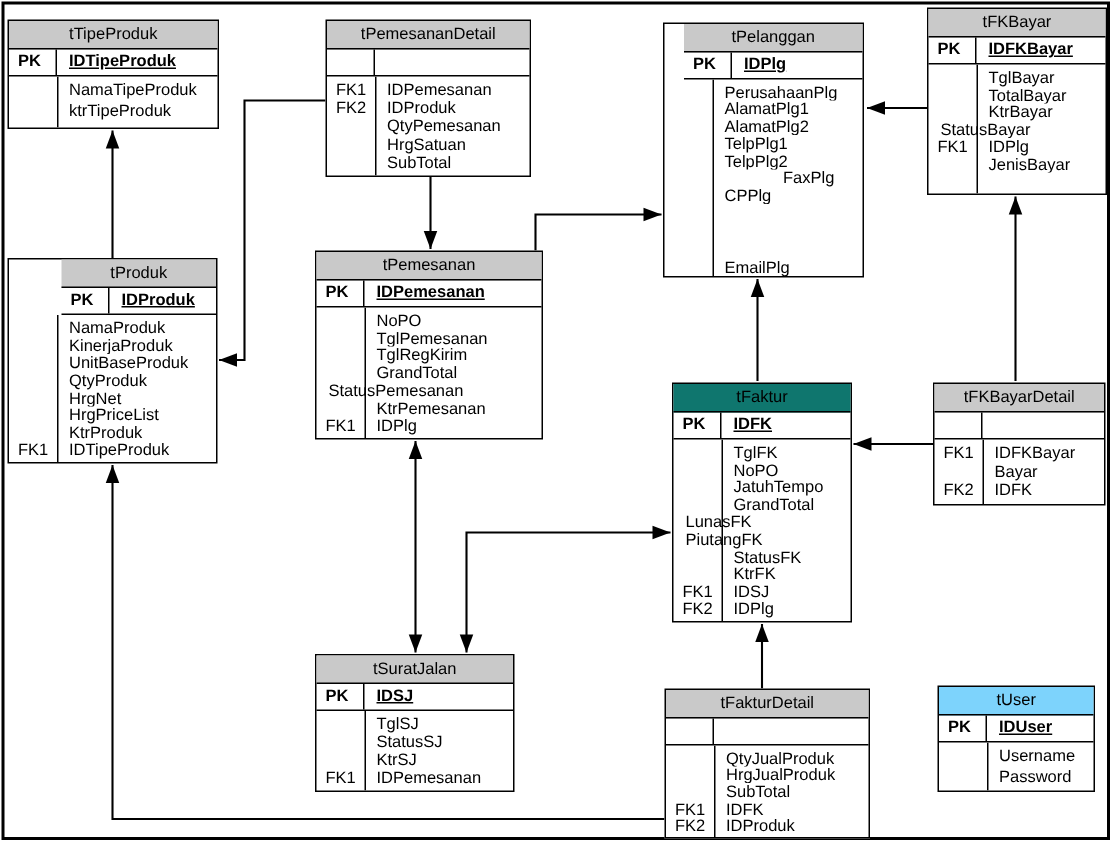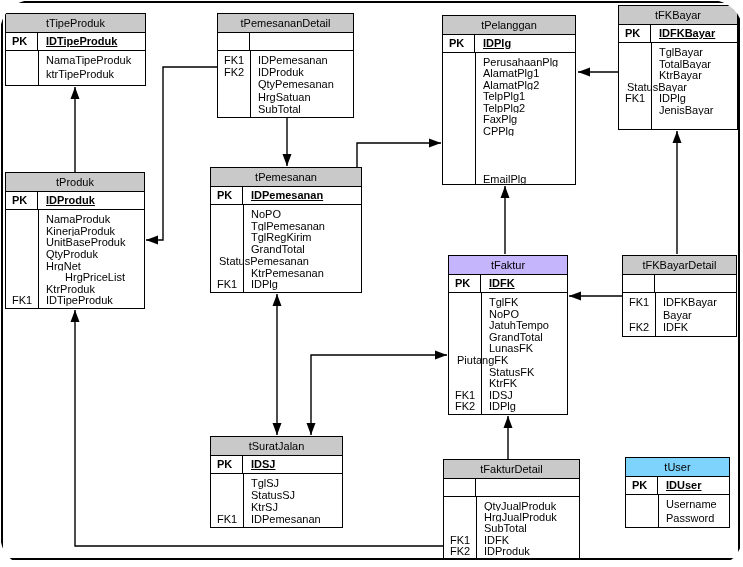--- a/index.html
+++ b/index.html
@@ -1,17 +1,17 @@
 <!DOCTYPE html>
 <html><head>
 <meta charset="utf-8">
 <style>
   html,body{margin:0;padding:0;background:#ffffff;}
   body{font-family:"Liberation Sans", sans-serif;}
-  .canvas{position:relative;width:743px;height:567px;background:#ffffff;overflow:hidden;border-radius:32px;}
+  .canvas{position:relative;width:743px;height:567px;background:#ffffff;overflow:hidden;}
   .frame{position:absolute;left:1px;top:1px;width:739px;height:559px;border:2px solid #000;box-sizing:border-box;}
   svg.connectors{position:absolute;left:0;top:0;width:743px;height:567px;}
   .etable{position:absolute;background:#ffffff;border:1px solid #000;box-sizing:border-box;
           font-size:11px;color:#000;line-height:normal;}
   .etitle{height:18px;line-height:18px;text-align:center;background:#c9c9c9;
           border-bottom:1px solid #000;overflow:hidden;white-space:nowrap;}
   .pkrow{height:17px;border-bottom:1px solid #000;display:flex;}
   .pkrow .kcell{width:32px;flex:none;border-right:1px solid #000;box-sizing:border-box;
                 font-weight:bold;padding-left:6px;line-height:16px;}
   .pkrow .fcell{flex:1;font-weight:bold;text-decoration:underline;padding-left:8px;line-height:16px;
@@ -97,21 +97,21 @@
           <div class="brow" style="height: 12.2px;">
             <div class="kcell"></div>
             <div class="fcell">HrgSatuan</div>
           </div>
           <div class="brow" style="height: 12.2px;">
             <div class="kcell"></div>
             <div class="fcell">SubTotal</div>
           </div>
         </div>
       </div>
-      <div class="etable" style="left: 442px; top: 15px; width: 134px; height: 170px;">
+      <div class="etable" style="left: 442px; top: 15px; width: 134px; height: 170px; padding-left: 13px;">
         <div class="etitle" style="background: rgb(201, 201, 201);">tPelanggan</div>
         <div class="pkrow">
           <div class="kcell">PK</div>
           <div class="fcell">IDPlg</div>
         </div>
         <div class="ebody">
           <div class="bodydivider"></div>
           <div class="brow" style="height: 11.4545px;">
             <div class="kcell"></div>
             <div class="fcell">PerusahaanPlg</div>
@@ -125,21 +125,21 @@
             <div class="fcell">AlamatPlg2</div>
           </div>
           <div class="brow" style="height: 11.4545px;">
             <div class="kcell"></div>
             <div class="fcell">TelpPlg1</div>
           </div>
           <div class="brow" style="height: 11.4545px;">
             <div class="kcell"></div>
             <div class="fcell">TelpPlg2</div>
           </div>
-          <div class="brow" style="height: 11.4545px;">
+          <div class="brow" style="height: 11.4545px; gap: 39px;">
             <div class="kcell"></div>
             <div class="fcell">FaxPlg</div>
           </div>
           <div class="brow" style="height: 11.4545px;">
             <div class="kcell"></div>
             <div class="fcell">CPPlg</div>
           </div>
           <div class="brow" style="height: 11.4545px; margin-top: 37px;">
             <div class="kcell"></div>
             <div class="fcell">EmailPlg</div>
@@ -189,21 +189,21 @@
           <div class="brow" style="height: 11.5714px;">
             <div class="kcell"></div>
             <div class="fcell">JenisBayar</div>
           </div>
           <div class="brow" style="height: 11.5714px; margin-top: 48px;">
             <div class="kcell"></div>
             <div class="fcell">TglCair</div>
           </div>
         </div>
       </div>
-      <div class="etable" style="left: 5px; top: 172px; width: 140px; height: 137px;">
+      <div class="etable" style="left: 5px; top: 172px; width: 140px; height: 137px; padding-left: 35px;">
         <div class="etitle" style="background: rgb(201, 201, 201);">tProduk</div>
         <div class="pkrow">
           <div class="kcell">PK</div>
           <div class="fcell">IDProduk</div>
         </div>
         <div class="ebody">
           <div class="bodydivider"></div>
           <div class="brow" style="height: 11.625px;">
             <div class="kcell"></div>
             <div class="fcell">NamaProduk</div>
@@ -217,21 +217,21 @@
             <div class="fcell">UnitBaseProduk</div>
           </div>
           <div class="brow" style="height: 11.625px;">
             <div class="kcell"></div>
             <div class="fcell">QtyProduk</div>
           </div>
           <div class="brow" style="height: 11.625px;">
             <div class="kcell"></div>
             <div class="fcell">HrgNet</div>
           </div>
-          <div class="brow" style="height: 11.625px; text-align: center;">
+          <div class="brow" style="height: 11.625px;">
             <div class="kcell"></div>
             <div class="fcell">HrgPriceList</div>
           </div>
           <div class="brow" style="height: 11.625px;">
             <div class="kcell"></div>
             <div class="fcell">KtrProduk</div>
           </div>
           <div class="brow" style="height: 11.625px;">
             <div class="kcell">FK1</div>
             <div class="fcell">IDTipeProduk</div>
@@ -270,21 +270,21 @@
             <div class="kcell"></div>
             <div class="fcell">KtrPemesanan</div>
           </div>
           <div class="brow" style="height: 11.7143px;">
             <div class="kcell">FK1</div>
             <div class="fcell">IDPlg</div>
           </div>
         </div>
       </div>
       <div class="etable" style="left: 448px; top: 255px; width: 120px; height: 160px;">
-        <div class="etitle" style="background: #c4b5fd;">tFaktur</div>
+        <div class="etitle" style="background: #0f766e;">tFaktur</div>
         <div class="pkrow">
           <div class="kcell">PK</div>
           <div class="fcell">IDFK</div>
         </div>
         <div class="ebody">
           <div class="bodydivider"></div>
           <div class="brow" style="height: 11.6px;">
             <div class="kcell"></div>
             <div class="fcell">TglFK</div>
           </div>
@@ -293,21 +293,21 @@
             <div class="fcell">NoPO</div>
           </div>
           <div class="brow" style="height: 11.6px;">
             <div class="kcell"></div>
             <div class="fcell">JatuhTempo</div>
           </div>
           <div class="brow" style="height: 11.6px;">
             <div class="kcell"></div>
             <div class="fcell">GrandTotal</div>
           </div>
-          <div class="brow" style="height: 11.6px;">
+          <div class="brow" style="height: 11.6px; flex-direction: column;">
             <div class="kcell"></div>
             <div class="fcell">LunasFK</div>
           </div>
           <div class="brow" style="height: 11.6px; flex-direction: column;">
             <div class="kcell"></div>
             <div class="fcell">PiutangFK</div>
           </div>
           <div class="brow" style="height: 11.6px;">
             <div class="kcell"></div>
             <div class="fcell">StatusFK</div>

